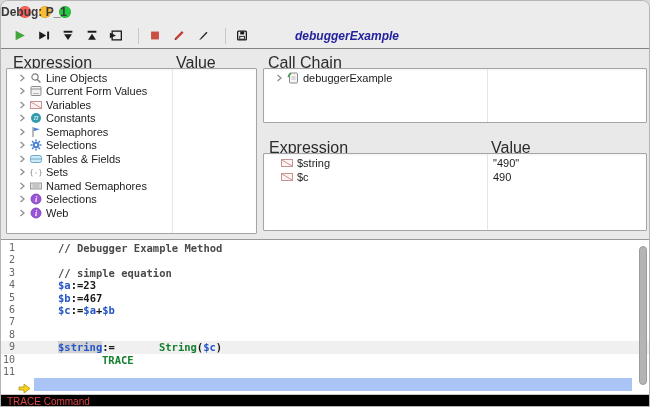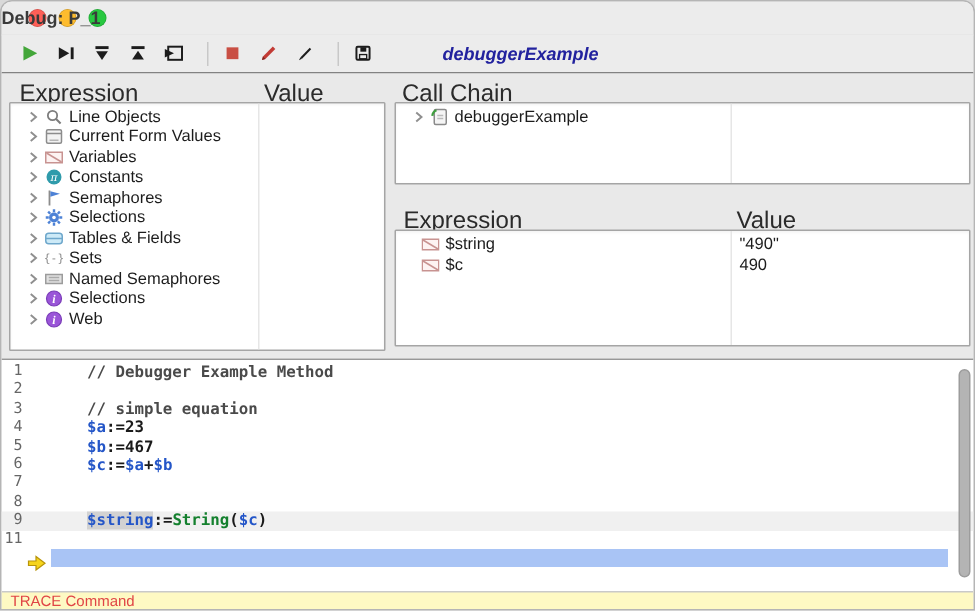--- a/index.html
+++ b/index.html
@@ -43,30 +43,30 @@
           border-top:1px solid #989898;font-family:"DejaVu Sans Mono",monospace;}
   .editor-lines{padding-top:2px;}
   .line{display:flex;height:12.4px;line-height:12.4px;font-size:10.5px;white-space:pre;}
   .line.hl{background:#f0f0f0;}
   .lnum{width:14px;flex:none;text-align:right;color:#666;font-size:10px;}
   .lcode{margin-left:19px;}
   .tab{display:inline-block;width:24px;}
   .seg{font-weight:bold;color:#1a1a1a;}
   .seg.comment{font-weight:bold;color:var(--comment-gray,#4a4a4a);}
   .seg.var{color:var(--variable-blue,#2456c8);}
-  .seg.cmd{color:var(--command-green,#14802e);}
+  .seg.cmd{color:var(--command-green,#14802e);margin-left:44px;}
   .seg.sel{background:#d2d2d2;}
   .exec-row{position:relative;margin-left:33px;margin-right:17px;height:12.5px;
             background:var(--exec-line-bg,#a9c4f5);}
   .exec-arrow{position:absolute;left:-16px;top:0.5px;}
   .vscroll{position:absolute;top:4px;right:2px;bottom:6px;width:10px;}
   .vthumb{position:absolute;top:2px;right:0;width:8px;height:96%;background:#b4b4b4;
           border:1px solid #9c9c9c;border-radius:5px;box-sizing:border-box;}
   
-  .statusbar{position:absolute;left:0;top:393px;width:100%;height:14px;background:#fef9c3;
+  .statusbar{position:absolute;left:0;top:393px;width:100%;height:14px;background:#000000;
              border-top:1px solid #c9c9c9;box-sizing:border-box;}
   .statusbar span{display:block;padding-left:6px;font-size:10px;line-height:13px;
                   color:var(--status-text,#e04545);}
 </style>
 </head>
 <body>
 
 <div class="window">
 
   <div class="titlebar">
@@ -391,20 +391,21 @@
     <div class="editor-lines" id="editor-lines">
         <div class="line"><span class="lnum">1</span><span class="lcode"><span class="tab"></span><span class="seg comment">// Debugger Example Method</span></span></div>
         <div class="line"><span class="lnum">2</span><span class="lcode"></span></div>
         <div class="line"><span class="lnum">3</span><span class="lcode"><span class="tab"></span><span class="seg comment">// simple equation</span></span></div>
         <div class="line"><span class="lnum">4</span><span class="lcode"><span class="tab"></span><span class="seg var">$a</span><span class="seg op">:=</span><span class="seg num">23</span></span></div>
         <div class="line"><span class="lnum">5</span><span class="lcode"><span class="tab"></span><span class="seg var">$b</span><span class="seg op">:=</span><span class="seg num">467</span></span></div>
         <div class="line"><span class="lnum">6</span><span class="lcode"><span class="tab"></span><span class="seg var">$c</span><span class="seg op">:=</span><span class="seg var">$a</span><span class="seg op">+</span><span class="seg var">$b</span></span></div>
         <div class="line"><span class="lnum">7</span><span class="lcode"></span></div>
         <div class="line"><span class="lnum">8</span></div>
         <div class="line hl"><span class="lnum">9</span><span class="lcode"><span class="tab"></span><span class="seg var sel">$string</span><span class="seg op">:=</span><span class="seg cmd">String</span><span class="seg op">(</span><span class="seg var">$c</span><span class="seg op">)</span></span></div>
+        <div class="line"><span class="lnum">10</span><span class="lcode"><span class="tab"></span><span class="seg cmd">TRACE</span></span></div>
         <div class="line"><span class="lnum">11</span><span class="lcode"></span></div>
         <div class="exec-row">
           <span class="exec-arrow"><svg width="13" height="11" viewBox="0 0 13 11">
               <path d="M1 4 H6 V1 L12 5.5 L6 10 V7 H1 Z" fill="#f6d41c" stroke="#b8940a" stroke-width="0.8"></path>
             </svg></span>
         </div>
       </div>
     <div class="vscroll">
       <div class="vthumb"></div>
     </div>

